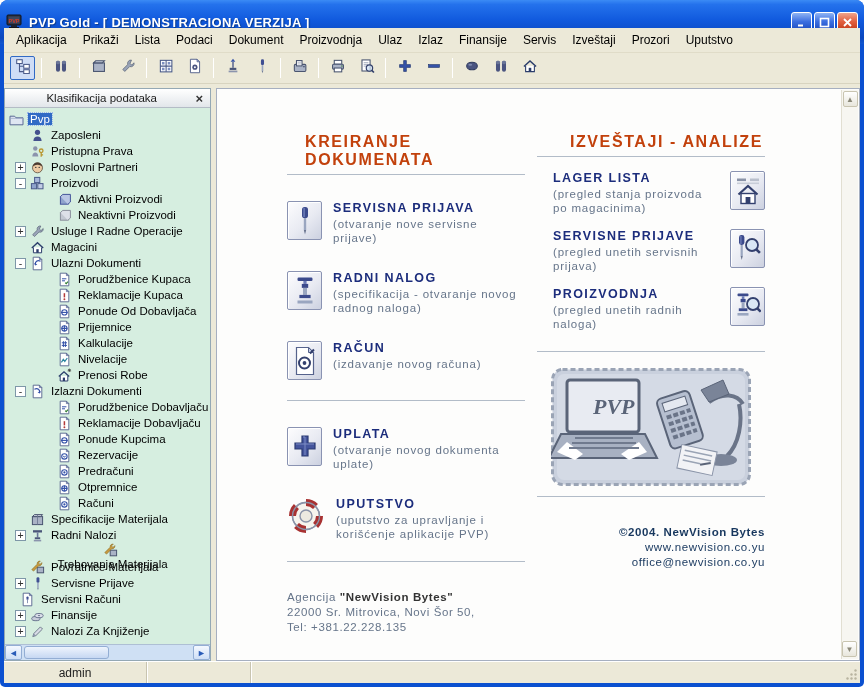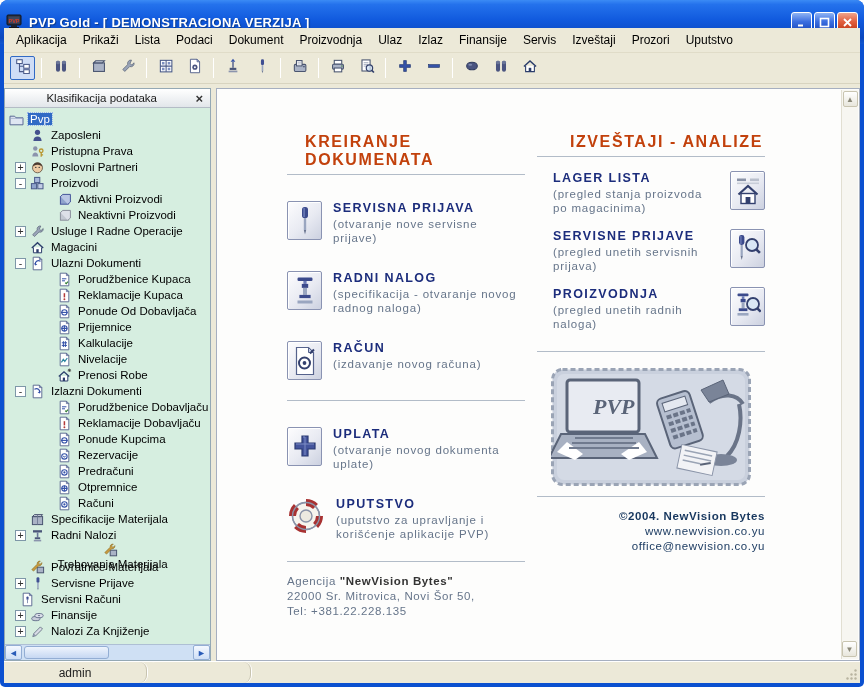--- a/index.html
+++ b/index.html
@@ -84,30 +84,30 @@
   .col-right .m-item { margin-top:14px; justify-content:flex-end; }
   .bigbtn { width:35px; height:39px; flex:0 0 auto; border:1px solid #8a93b2; border-radius:2px;
     background:linear-gradient(135deg,#fdfdfe 0%,#e8eaf2 55%,#ccd1e0 100%);
     box-shadow:inset 1px 1px 0 #fff; display:flex; align-items:center; justify-content:center; }
   .freeicon { width:38px; height:38px; flex:0 0 auto; display:flex; align-items:center; justify-content:center; }
   .m-text { margin:0 0 0 11px; }
   .col-right .m-text { margin:0 11px 0 16px; text-align:left; }
   .m-title { font-size:12.5px; font-weight:bold; letter-spacing:1.4px; color:#1c2d7c; }
   .m-desc { font-size:11.5px; letter-spacing:.8px; color:#66758a; line-height:14px; margin-top:2px; }
   .divider { border:0; border-top:1px solid #b2bcc8; margin:20px 0 0 0; }
-  .footer-block { margin-top:12px; font-size:11.5px; letter-spacing:.6px; color:#66758a; line-height:15px; }
+  .footer-block { margin-top:28px; font-size:11.5px; letter-spacing:.6px; color:#66758a; line-height:15px; }
   .col-right .footer-block { text-align:right; color:#17375e; }
   .fb-bold { font-weight:bold; color:#333; }
   .col-right .fb-bold { color:#17375e; }
   .illu-wrap { margin-top:16px; display:flex; justify-content:center; }
   
   .statusbar { position:absolute; left:0; right:0; bottom:0; height:22px; background:#ece9d8;
     border-top:1px solid #fff; display:flex; align-items:stretch; font-size:12px; color:#222; }
   .sb-panel { border-right:1px solid #c8c4b0; box-shadow:1px 0 0 #fff;
-    display:flex; align-items:center; justify-content:center;border-radius:8px; }
+    display:flex; align-items:center; justify-content:center; }
   .sb-1 { width:143px; } .sb-2 { width:104px; } .sb-rest { flex:1; border-right:0; box-shadow:none; }
   .grip { position:absolute; right:2px; bottom:2px; width:13px; height:13px; }
 </style>
 </head>
 <body>
 
 <div class="window">
 
   <div class="titlebar">
     <svg class="app-icon" viewBox="0 0 18 16">

